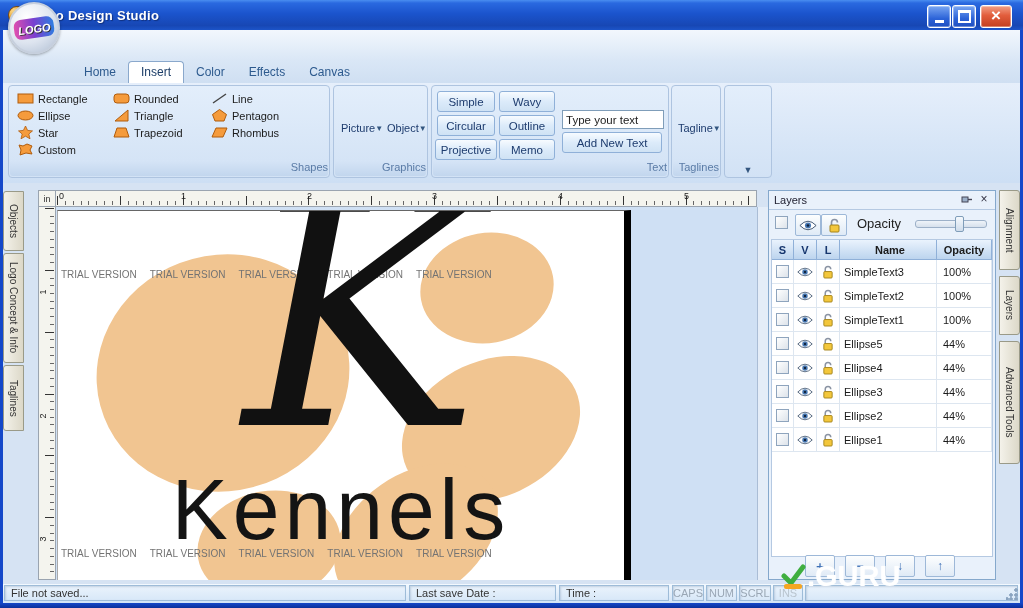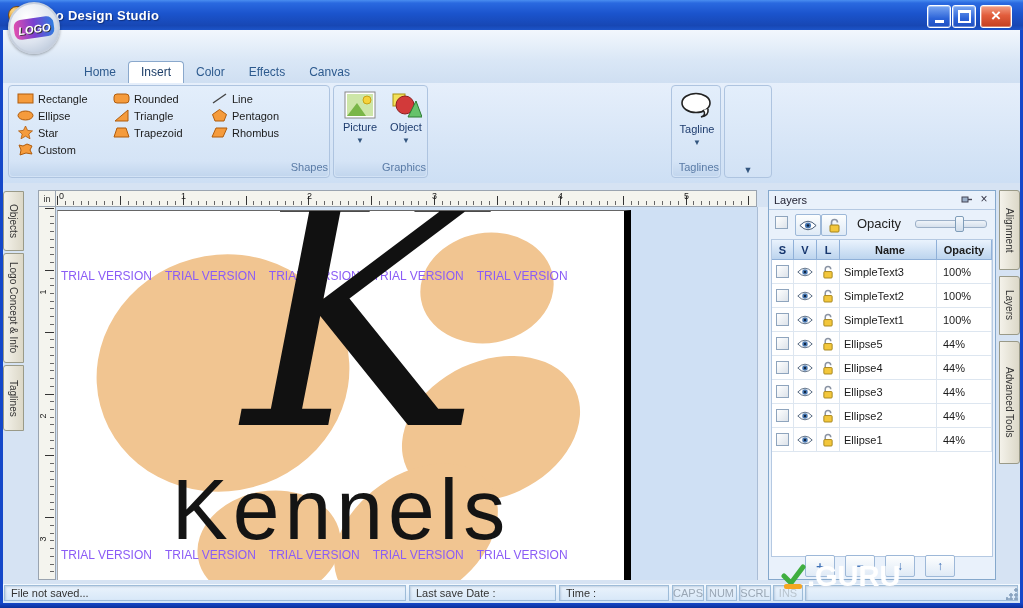--- a/index.html
+++ b/index.html
@@ -60,21 +60,21 @@
   #grp-text{left:428px;width:238px;}
   #grp-taglines{left:668px;width:50px;}
   #grp-overflow{left:721px;width:48px;}
   #grp-overflow .ovf-arrow{position:absolute;bottom:2px;left:0;right:0;text-align:center;font-size:9px;color:#33567f;}
 
   .shape-item{position:absolute;height:15px;display:flex;align-items:center;gap:4px;cursor:pointer;}
   .shape-item svg{width:17px;height:13px;}
   .shape-item span{font-size:11px;color:#1b1b1b;white-space:nowrap;}
 
   .bigbtn{position:absolute;top:4px;width:38px;height:72px;border:1px solid transparent;border-radius:3px;
-    display:flex;flex-direction:column;align-items:center;justify-content:flex-start;cursor:pointer;}
+    display:flex;flex-direction:row;align-items:center;justify-content:flex-start;cursor:pointer;}
   .bigbtn .blabel{font-size:11px;color:#1e3c6e;margin-top:2px;}
   .dd-arrow{font-size:8px;color:#33567f;margin-top:3px;}
 
   .txtbtn{position:absolute;height:21px;border:1px solid #8fb0d8;border-radius:3px;
     background:linear-gradient(180deg,#f7fbff,#dcebfa 50%,#cfe2f4);font-size:11.5px;color:#1e3c6e;
     display:flex;align-items:center;justify-content:center;cursor:pointer;box-sizing:border-box;}
   #text-input{position:absolute;left:130px;top:24px;width:94px;height:17px;border:1px solid #7f9db9;
     font-size:11.5px;color:#222;padding:0 3px;font-family:"Liberation Sans",sans-serif;}
   #add-text-btn{left:130px;top:46px;width:100px;}
 
@@ -114,21 +114,21 @@
   #page{position:absolute;left:1px;top:3px;width:566px;height:370px;background:#fff;
     border-right:7px solid #000;border-top:1px solid #666;border-left:1px solid #aaa;overflow:hidden;box-sizing:content-box;}
   .pawel{position:absolute;border-radius:50%;z-index:1;}
   #logo-k{position:absolute;left:148px;top:-52px;width:310px;text-align:center;z-index:3;
     font-family:"DejaVu Serif",serif;font-style:italic;font-size:315px;line-height:1;color:#111;}
   #logo-name{position:absolute;left:43px;top:250px;width:480px;text-align:center;z-index:3;
     font-size:84px;font-weight:300;letter-spacing:5px;color:#141414;transform:scaleY(1.02);}
   #logo-tagline{position:absolute;left:43px;top:349px;width:480px;text-align:center;z-index:3;
     font-size:34px;font-weight:300;letter-spacing:1px;color:#141414;}
   .trial-row{position:absolute;left:3px;display:flex;gap:13px;z-index:2;white-space:nowrap;}
-  .trial-row span{font-size:12px;color:#8b5cf6;letter-spacing:0;}
+  .trial-row span{font-size:10px;color:#737373;letter-spacing:0;}
   #trial1{top:58px;} #trial2{top:337px;}
   #canvas-scroll{position:absolute;right:0;top:0;width:10px;height:373px;background:#e4edf8;border-left:1px solid #aabdd6;}
 
   
   #layers-panel{position:absolute;left:765px;top:7px;width:228px;height:390px;background:#e9f1fb;
     border:1px solid #85a8cc;box-sizing:border-box;}
   #lp-header{position:absolute;left:0;top:0;right:0;height:18px;border-bottom:1px solid #b5c9e2;
     display:flex;align-items:center;font-size:11px;color:#223;padding-left:5px;}
   #lp-pin{position:absolute;right:22px;top:3px;width:12px;height:12px;cursor:pointer;}
   #lp-close{position:absolute;right:5px;top:1px;width:12px;height:14px;font-size:12px;color:#334;cursor:pointer;
@@ -328,20 +328,31 @@
             <rect x="3" y="3" width="12" height="12" fill="#f2e05a" stroke="#a99410"></rect>
             <circle cx="15" cy="14" r="9" fill="#d23a3a" stroke="#8c1d1d"></circle>
             <path d="M18 26 L26 10 L32 26 Z" fill="#66c26a" stroke="#2c7a32"></path>
           </svg>
         <span class="blabel">Object</span>
         <span class="dd-arrow">▼</span>
       </div>
       <div class="group-label">Graphics</div>
     </div>
 
+    <div class="group" id="grp-text">
+      <div class="txtbtn" style="left:5px;top:5px;width:58px;">Simple</div>
+      <div class="txtbtn" style="left:67px;top:5px;width:56px;">Wavy</div>
+      <div class="txtbtn" style="left:5px;top:29px;width:58px;">Circular</div>
+      <div class="txtbtn" style="left:67px;top:29px;width:56px;">Outline</div>
+      <div class="txtbtn" style="left:3px;top:53px;width:62px;">Projective</div>
+      <div class="txtbtn" style="left:67px;top:53px;width:56px;">Memo</div>
+      <input id="text-input" type="text" value="Type your text" style="">
+      <div class="txtbtn" id="add-text-btn">Add New Text</div>
+      <div class="group-label">Text</div>
+    </div>
 
     <div class="group" id="grp-taglines">
       <div class="bigbtn" style="left:5px;">
         <svg width="36" height="30" viewBox="0 0 36 30">
             <ellipse cx="17" cy="12" rx="14" ry="9.5" fill="#fff" stroke="#222" stroke-width="1.6"></ellipse>
             <path d="M24 19 Q28 24 22 26 Q30 25 29 18" fill="#fff" stroke="#222" stroke-width="1.6"></path>
           </svg>
         <span class="blabel">Tagline</span>
         <span class="dd-arrow">▼</span>
       </div>

